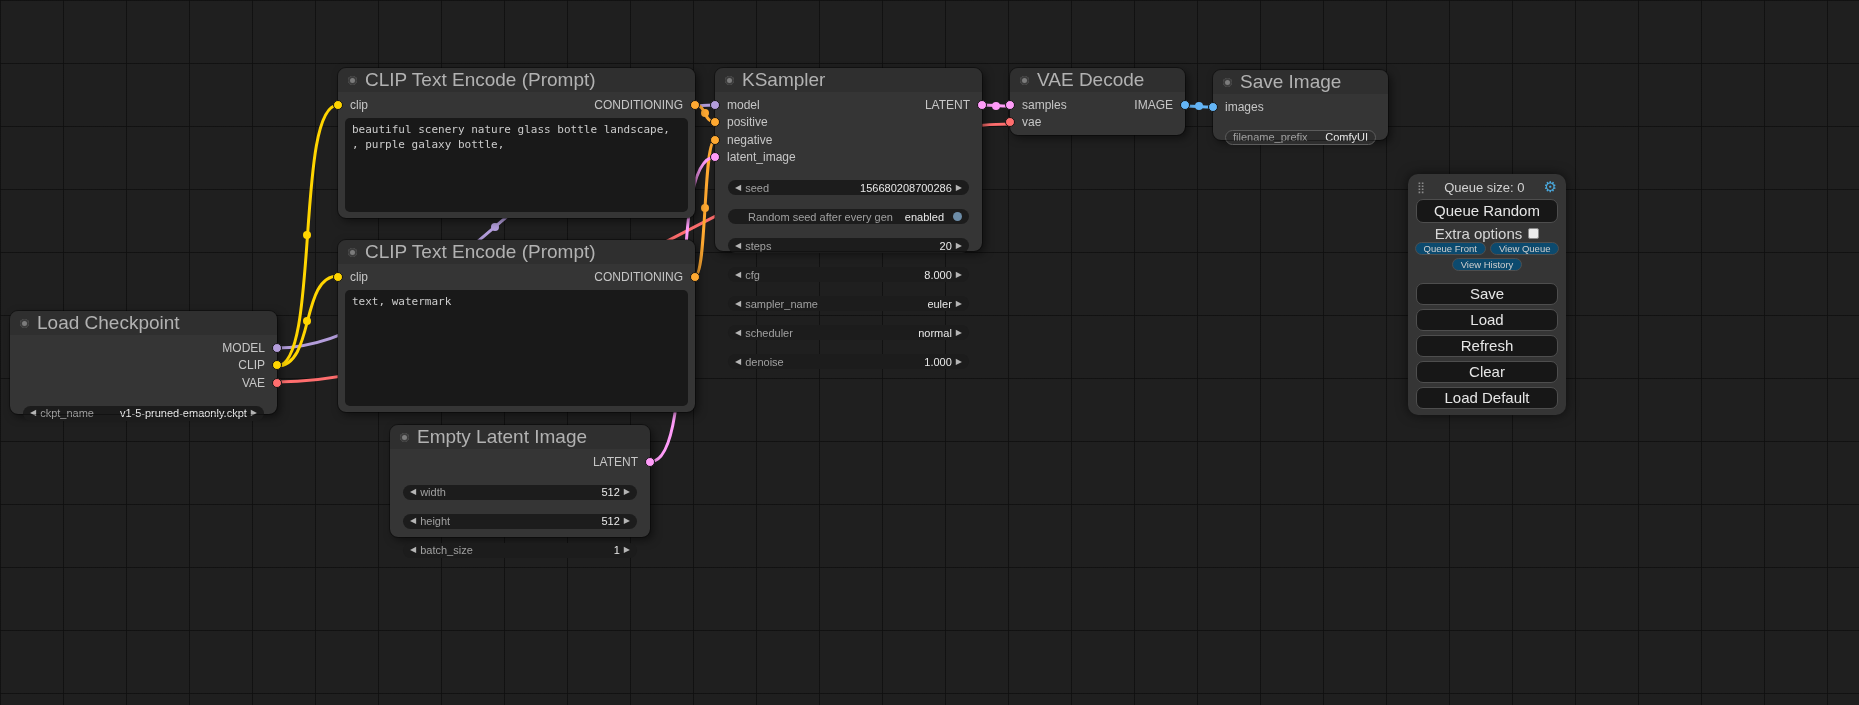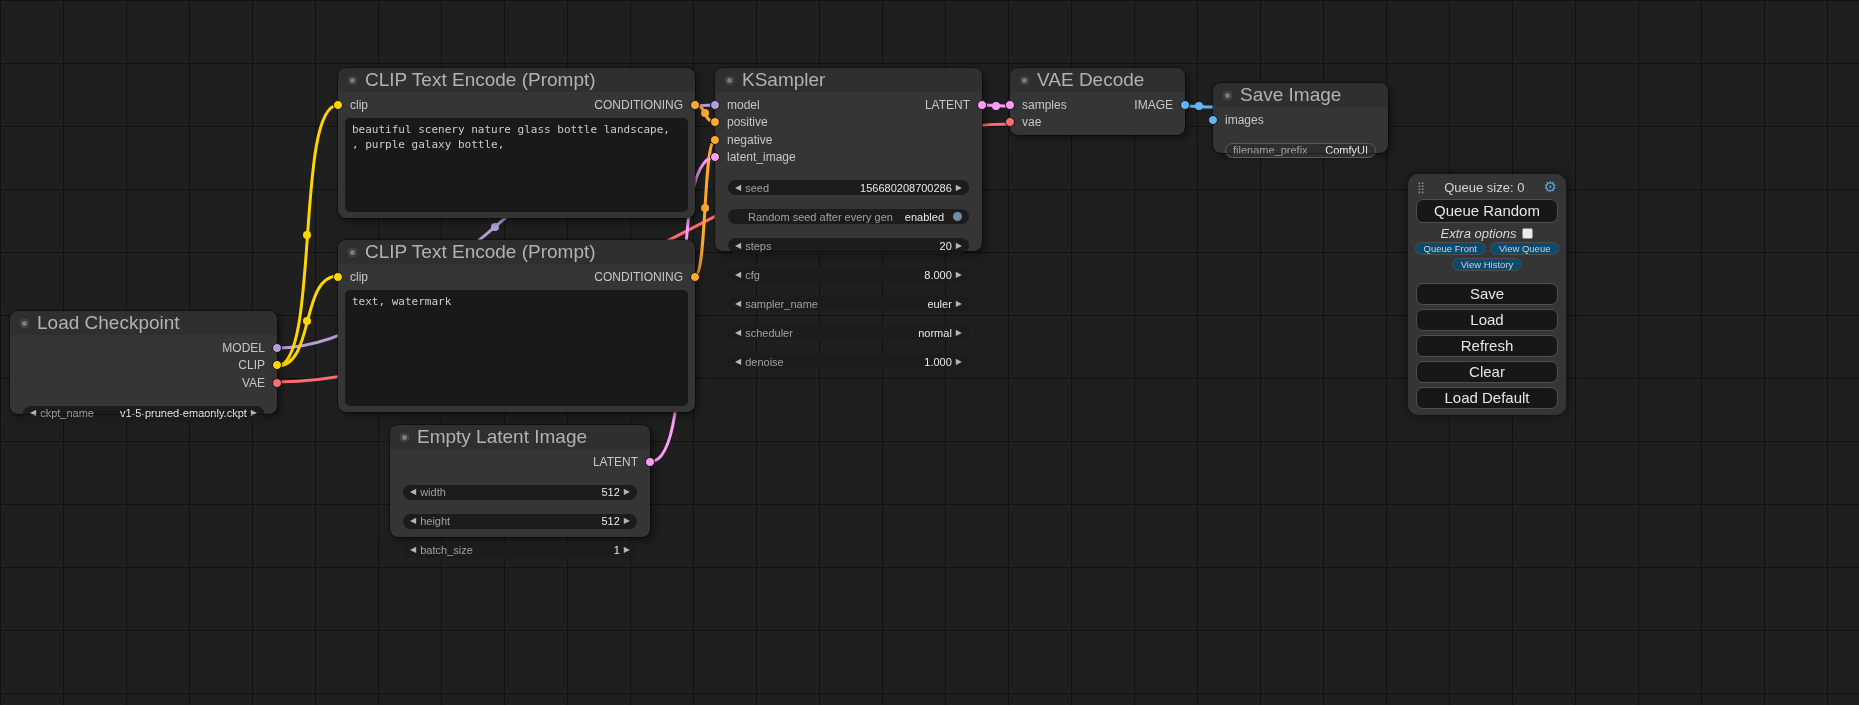--- a/index.html
+++ b/index.html
@@ -92,21 +92,21 @@
     display:block; width:142px; height:22px; margin:0 auto 4px;
     background:#171717; border:1px solid #4e4e4e; border-radius:7px;
     color:#e6e6e6; font-size:15px; font-family:"Liberation Sans",sans-serif;
     cursor:pointer; line-height:18px;
   }
   .qbtn-primary { height:24px; font-size:15px; margin-bottom:4px; }
   .qbtn-save-group { margin-top:12px; }
   .extra-row {
     height:13px; margin-bottom:2px;
     display:flex; justify-content:center; align-items:center; gap:6px;
-    color:#d6d6d6; font-size:13px;font-style:italic;
+    color:#d6d6d6; font-size:15px;
   }
   .checkbox { width:11px; height:11px; background:#ececec; border:1px solid #8a8a8a; border-radius:2px; cursor:pointer; }
   .small-row { height:13px; margin-bottom:3px; display:flex; justify-content:center; gap:4px; }
   .qbtn-small {
     background:#0c4a6e; border:1px solid #4e4e4e; border-radius:8px;
     color:#cfcfcf; font-size:9.5px; font-family:"Liberation Sans",sans-serif;
     padding:0 8px; height:13px; line-height:11px; cursor:pointer;
   }
 </style>
 </head>
@@ -334,21 +334,21 @@
     </div>
     <div>
       <div class="slot out" style="min-width:60px;">
         <span>IMAGE</span>
         <span class="sdot" style="background-color: rgb(100, 181, 246);"></span>
       </div>
     </div>
   </div>
 </div>
 
-<div class="node" style="left:1213px;top:83px;width:175px;height:70px">
+<div class="node" style="left:1213px;top:70px;width:175px;height:70px">
   <div class="node-title">
     <span class="collapse-dot"></span>
     <span>Save Image</span>
   </div>
   <div class="slots">
     <div class="slot in">
       <span class="sdot" style="background-color: rgb(100, 181, 246);"></span>
       <span>images</span>
     </div>
   </div>

